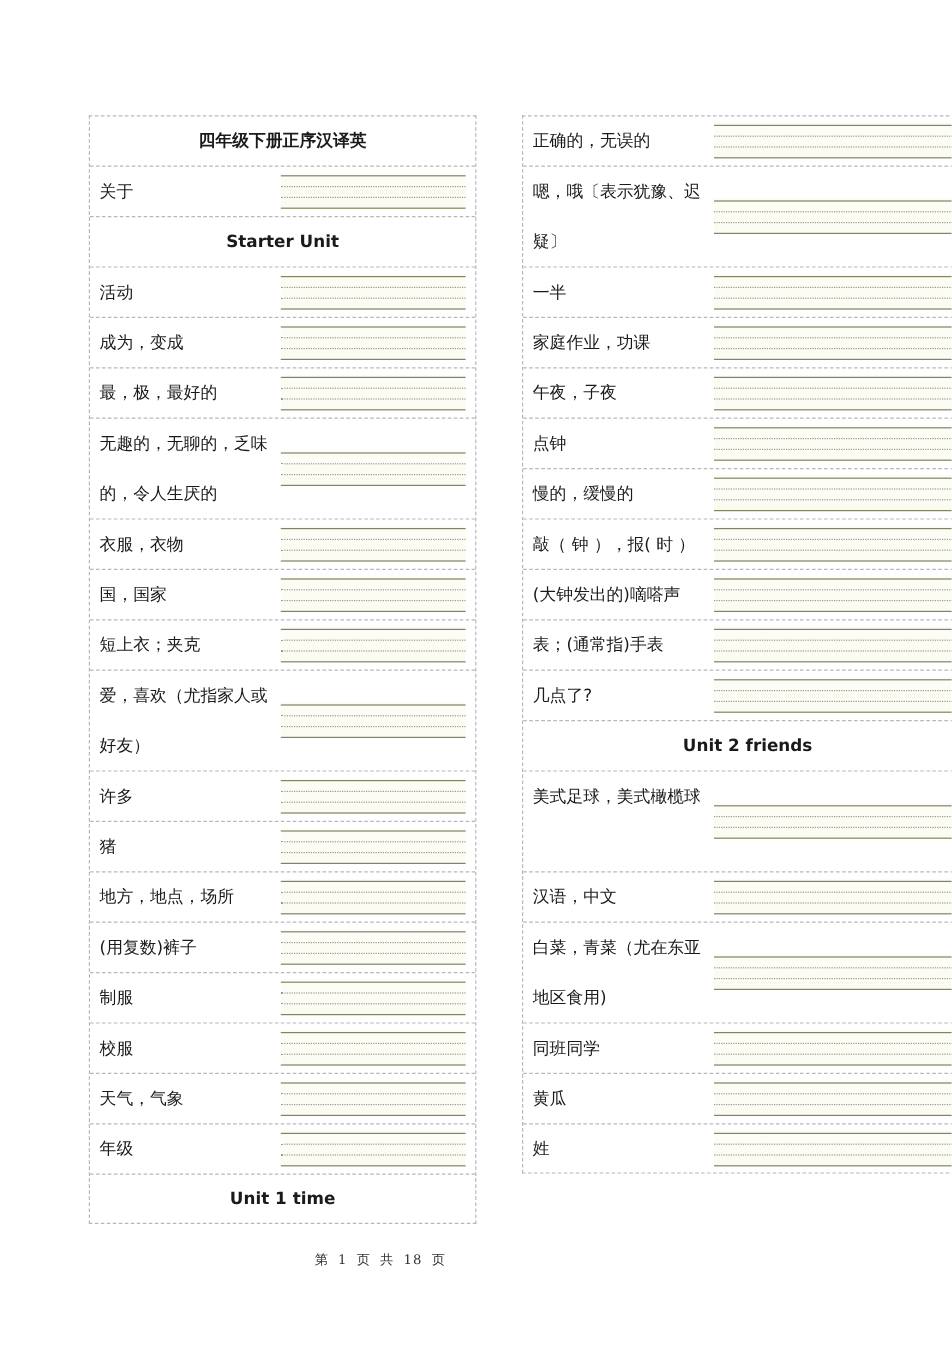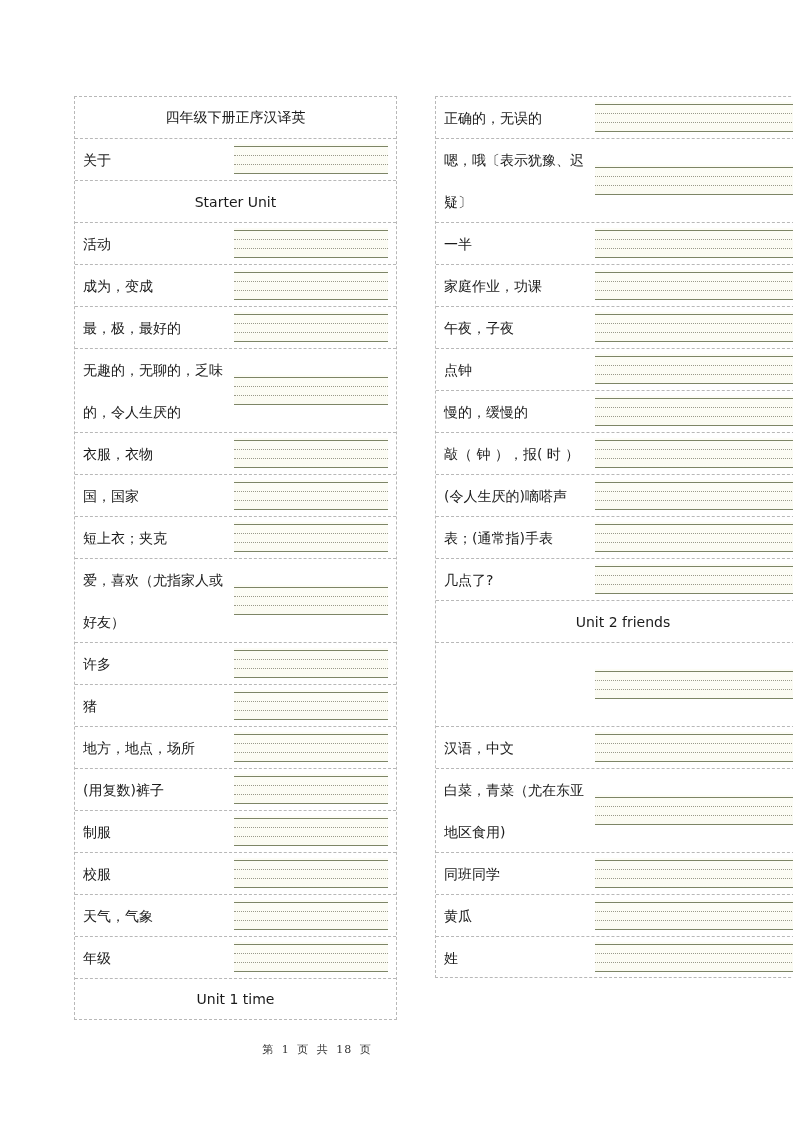--- a/index.html
+++ b/index.html
@@ -17,21 +17,21 @@
   .col.right { left: 410px; width: 376px; margin-left: 25px; }
   .row {
     position: relative; box-sizing: border-box;
     border-bottom: 1px dashed #b8b8b8;
     height: 42px;
   }
   .row:last-child { border-bottom: none; height: 40px; }
   .row.double { height: 84px; }
   .row.header {
     display: flex; align-items: center; justify-content: center;
-    font-weight: normal; font-size: 14px;
+    font-weight: bold; font-size: 14px;
   }
   .row.header.title { font-size: 14px; }
   .label {
     position: absolute; left: 8px; top: 0; width: 150px;
     font-size: 14px; line-height: 42px; white-space: normal;
   }
   .row.double .label { line-height: 42px; }
   .lines {
     position: absolute; left: 159px; right: 8px; top: 5px; height: 30px;
     background: linear-gradient(#fdfdf6, #fbfbf2);
@@ -279,21 +279,21 @@
   <div class="row">
     <div class="label">敲（ 钟 ），报( 时 ）</div>
     <div class="lines">
         <div class="solid s1"></div>
         <div class="dot d1"></div>
         <div class="dot d2"></div>
         <div class="solid s2"></div>
       </div>
   </div>
   <div class="row">
-    <div class="label">(令人生厌的)嘀嗒声</div>
+    <div class="label">(大钟发出的)嘀嗒声</div>
     <div class="lines">
         <div class="solid s1"></div>
         <div class="dot d1"></div>
         <div class="dot d2"></div>
         <div class="solid s2"></div>
       </div>
   </div>
   <div class="row">
     <div class="label">表；(通常指)手表</div>
     <div class="lines">
@@ -307,20 +307,21 @@
     <div class="label">几点了?</div>
     <div class="lines">
         <div class="solid s1"></div>
         <div class="dot d1"></div>
         <div class="dot d2"></div>
         <div class="solid s2"></div>
       </div>
   </div>
   <div class="row header">Unit 2 friends</div>
   <div class="row double">
+    <div class="label">美式足球，美式橄榄球</div>
     <div class="lines">
         <div class="solid s1"></div>
         <div class="dot d1"></div>
         <div class="dot d2"></div>
         <div class="solid s2"></div>
       </div>
   </div>
   <div class="row">
     <div class="label">汉语，中文</div>
     <div class="lines">

